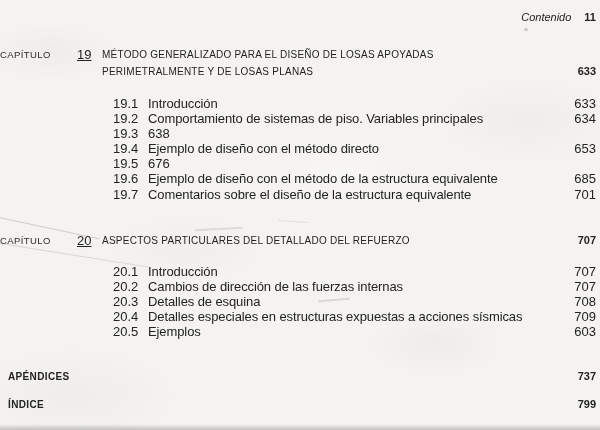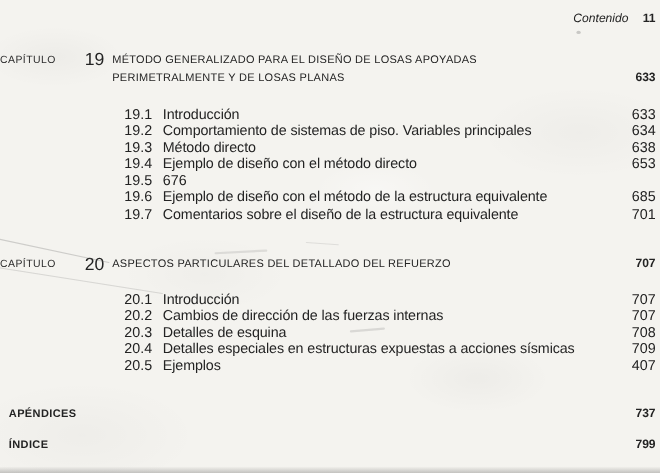--- a/index.html
+++ b/index.html
@@ -24,21 +24,21 @@
   
   .header { position:absolute; top:11px; right:24px; font-size:11px; white-space:nowrap; }
   .running-title { font-style:italic; margin-right:13px; }
   .folio { font-weight:bold; }
 
   
   .chapter { position:absolute; left:0; right:24px; display:flex; align-items:flex-start; }
   .chapter.ch19 { top:46px; }
   .chapter.ch20 { top:232px; }
   .cap-label { width:77px; font-size:9.5px; letter-spacing:.4px; line-height:17px; color:#2c2c2c; flex:none; }
-  .ch-num { width:25px; font-size:16px; line-height:17px; flex:none; }
+  .ch-num { width:25px; font-size:13px; line-height:17px; flex:none;text-decoration:underline; }
   .ch-title { flex:1; font-weight:normal; font-size:10px; letter-spacing:.25px; line-height:17px; }
   .ch-title div:empty { display:none; }
   .ch-page { font-weight:bold; font-size:11px; line-height:17px; align-self:flex-end; flex:none; }
 
   
   .sections { position:absolute; left:8px; right:24px; }
   .sections.s19 { top:96px; }
   .sections.s20 { top:264px; }
   .sec-row { display:flex; line-height:15.1px; font-size:13px; }
   .sec-num { width:35px; margin-left:105px; flex:none; }
@@ -88,21 +88,20 @@
       <span class="sec-title">Introducción</span>
       <span class="sec-page">633</span>
     </div>
     <div class="sec-row">
       <span class="sec-num">19.2</span>
       <span class="sec-title">Comportamiento de sistemas de piso. Variables principales</span>
       <span class="sec-page">634</span>
     </div>
     <div class="sec-row">
       <span class="sec-num">19.3</span>
-      <span class="sec-title">Método directo</span>
       <span class="sec-page">638</span>
     </div>
     <div class="sec-row">
       <span class="sec-num">19.4</span>
       <span class="sec-title">Ejemplo de diseño con el método directo</span>
       <span class="sec-page">653</span>
     </div>
     <div class="sec-row">
       <span class="sec-num">19.5</span>
       <span class="sec-page">676</span>
@@ -146,21 +145,21 @@
       <span class="sec-page">708</span>
     </div>
     <div class="sec-row">
       <span class="sec-num">20.4</span>
       <span class="sec-title">Detalles especiales en estructuras expuestas a acciones sísmicas</span>
       <span class="sec-page">709</span>
     </div>
     <div class="sec-row">
       <span class="sec-num">20.5</span>
       <span class="sec-title">Ejemplos</span>
-      <span class="sec-page">407</span>
+      <span class="sec-page">603</span>
     </div>
   </div>
 
   <div class="backmatter bm0">
     <span class="bm-title">APÉNDICES</span>
     <span class="bm-page">737</span>
   </div>
   <div class="backmatter bm1">
     <span class="bm-title">ÍNDICE</span>
     <span class="bm-page">799</span>

